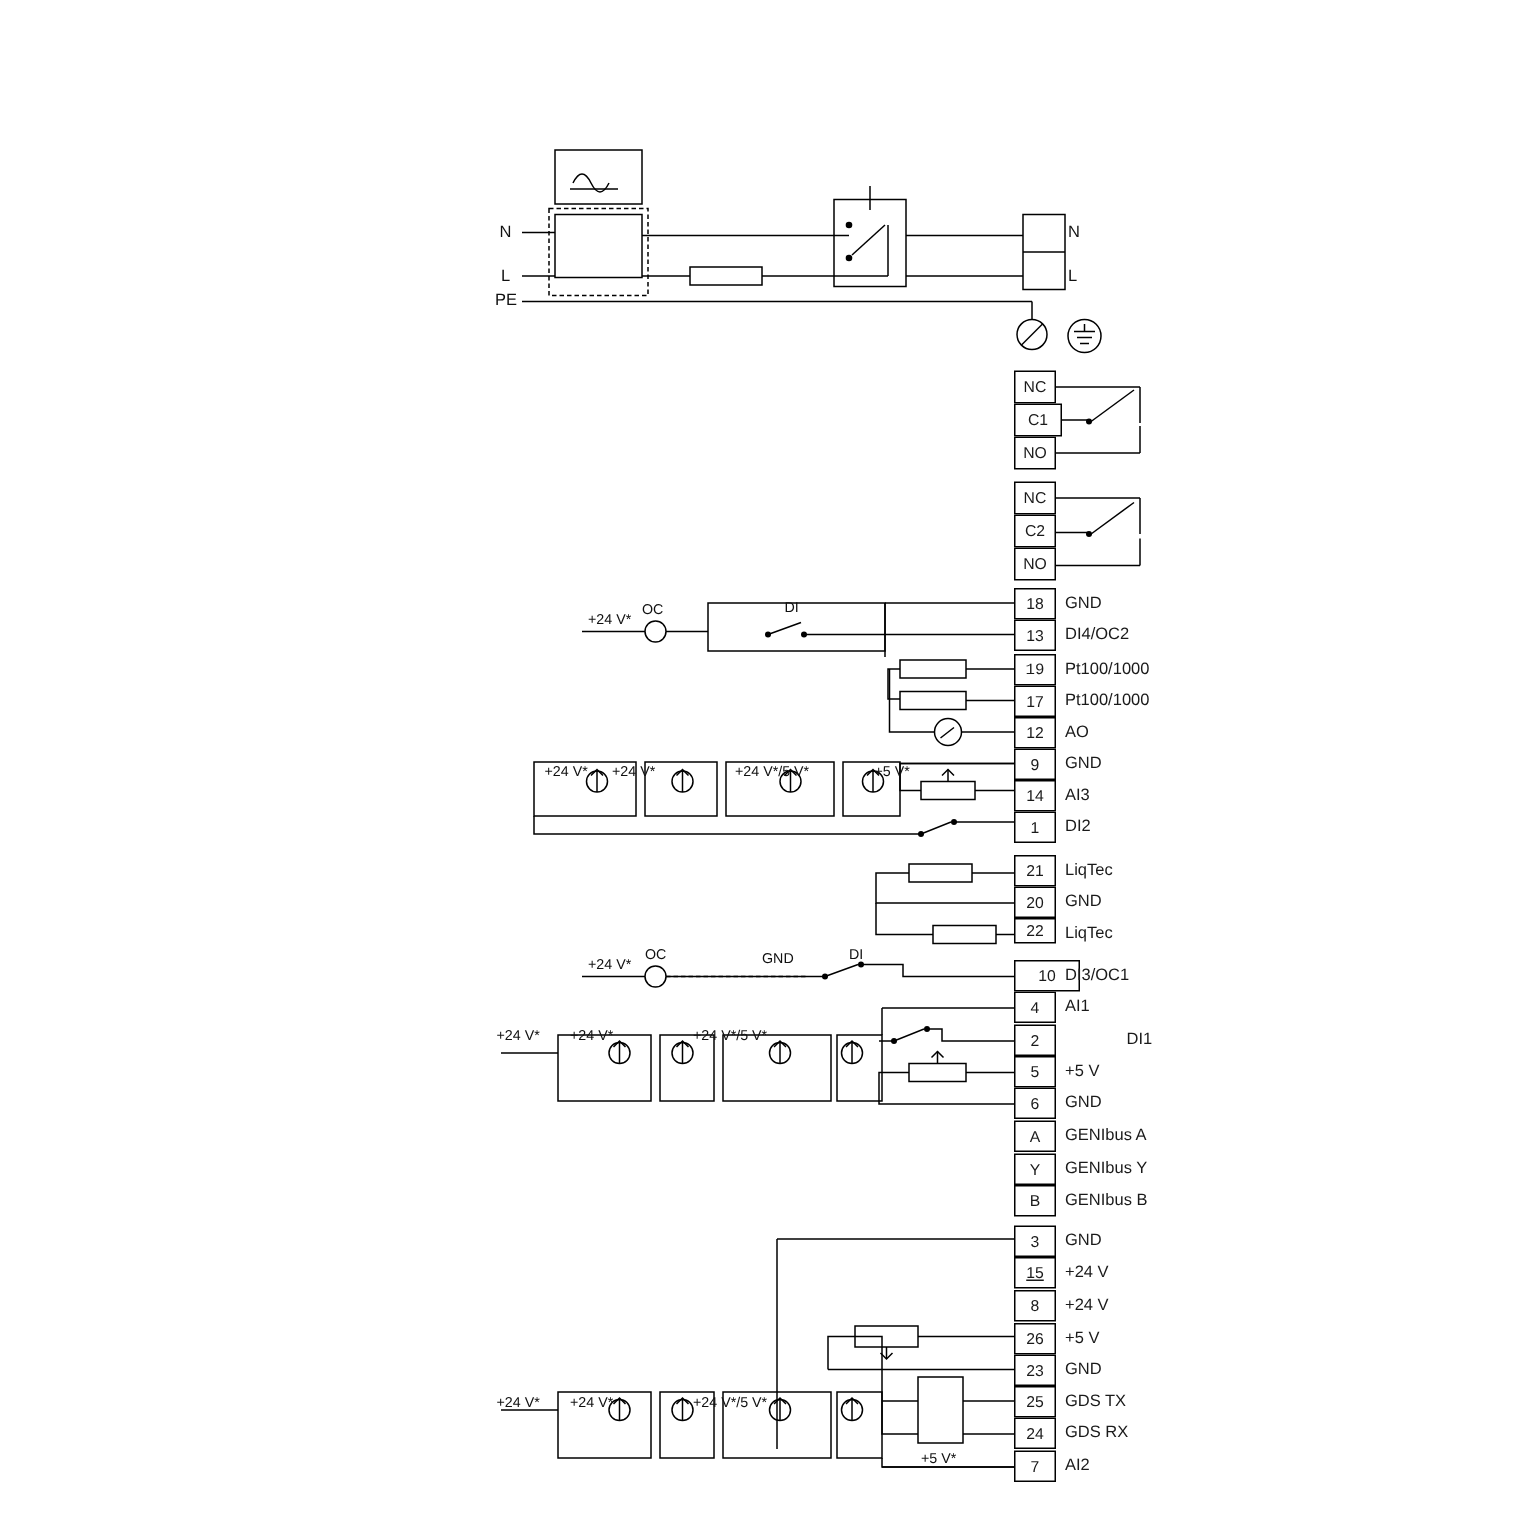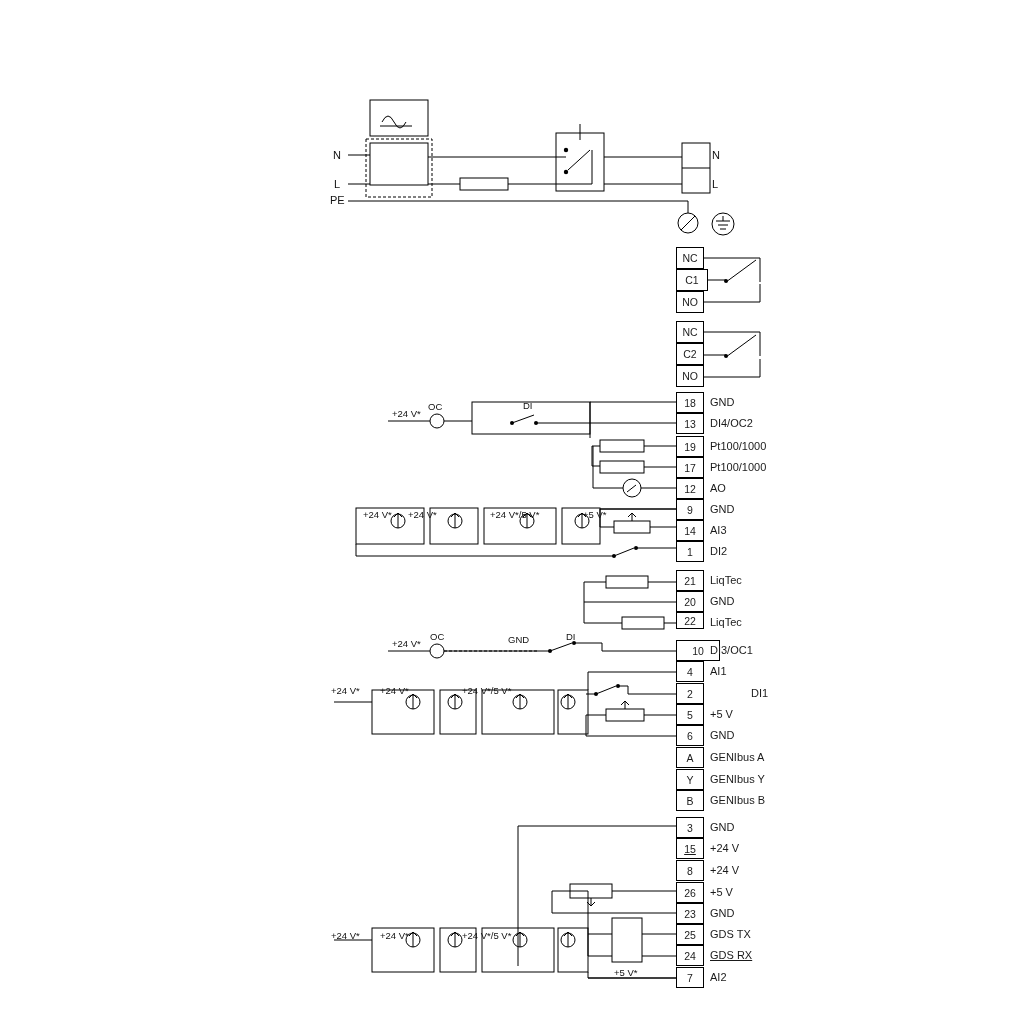--- a/index.html
+++ b/index.html
@@ -267,21 +267,21 @@
   <div class="term" style="left:676px;top:321px;width:28px;height:22px;">NC</div>
   <div class="term" style="left:676px;top:343px;width:28px;height:22px;">C2</div>
   <div class="term" style="left:676px;top:365px;width:28px;height:22px;">NO</div>
 
   <div class="term" style="left:676px;top:392px;width:28px;height:21px;">18</div>
   <div class="termlbl" style="left:710px;top:397px;">GND</div>
 
   <div class="term" style="left:676px;top:413px;width:28px;height:21px;">13</div>
   <div class="termlbl" style="left:710px;top:418px;">DI4/OC2</div>
 
-  <div class="term" style="left:676px;top:436px;width:28px;height:21px;">19</div>
+  <div class="term" style="left:676px;top:436px;width:28px;height:21px;font-family:Liberation Mono, monospace;">19</div>
   <div class="termlbl" style="left:710px;top:441px;">Pt100/1000</div>
 
   <div class="term" style="left:676px;top:457px;width:28px;height:21px;">17</div>
   <div class="termlbl" style="left:710px;top:462px;">Pt100/1000</div>
 
   <div class="term" style="left:676px;top:478px;width:28px;height:21px;">12</div>
   <div class="termlbl" style="left:710px;top:483px;">AO</div>
 
   <div class="term" style="left:676px;top:499px;width:28px;height:21px;">9</div>
   <div class="termlbl" style="left:710px;top:504px;">GND</div>
@@ -337,18 +337,18 @@
   <div class="term" style="left:676px;top:882px;width:28px;height:21px;">26</div>
   <div class="termlbl" style="left:710px;top:887px;">+5 V</div>
 
   <div class="term" style="left:676px;top:903px;width:28px;height:21px;">23</div>
   <div class="termlbl" style="left:710px;top:908px;">GND</div>
 
   <div class="term" style="left:676px;top:924px;width:28px;height:21px;">25</div>
   <div class="termlbl" style="left:710px;top:929px;">GDS TX</div>
 
   <div class="term" style="left:676px;top:945px;width:28px;height:21px;">24</div>
-  <div class="termlbl" style="left:710px;top:950px;text-decoration:underline;">GDS RX</div>
+  <div class="termlbl" style="left:710px;top:950px;">GDS RX</div>
 
   <div class="term" style="left:676px;top:967px;width:28px;height:21px;">7</div>
   <div class="termlbl" style="left:710px;top:972px;">AI2</div>
 
 </div>
 
 </body></html>

